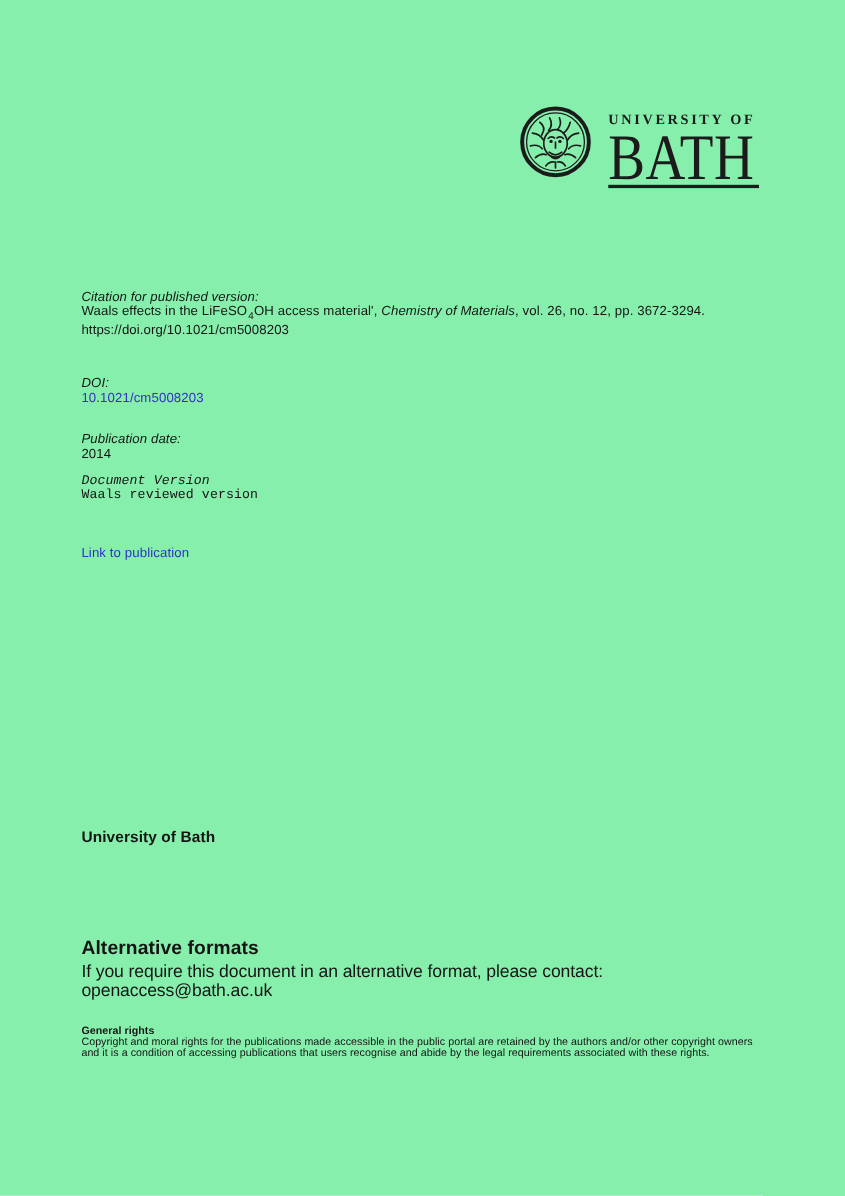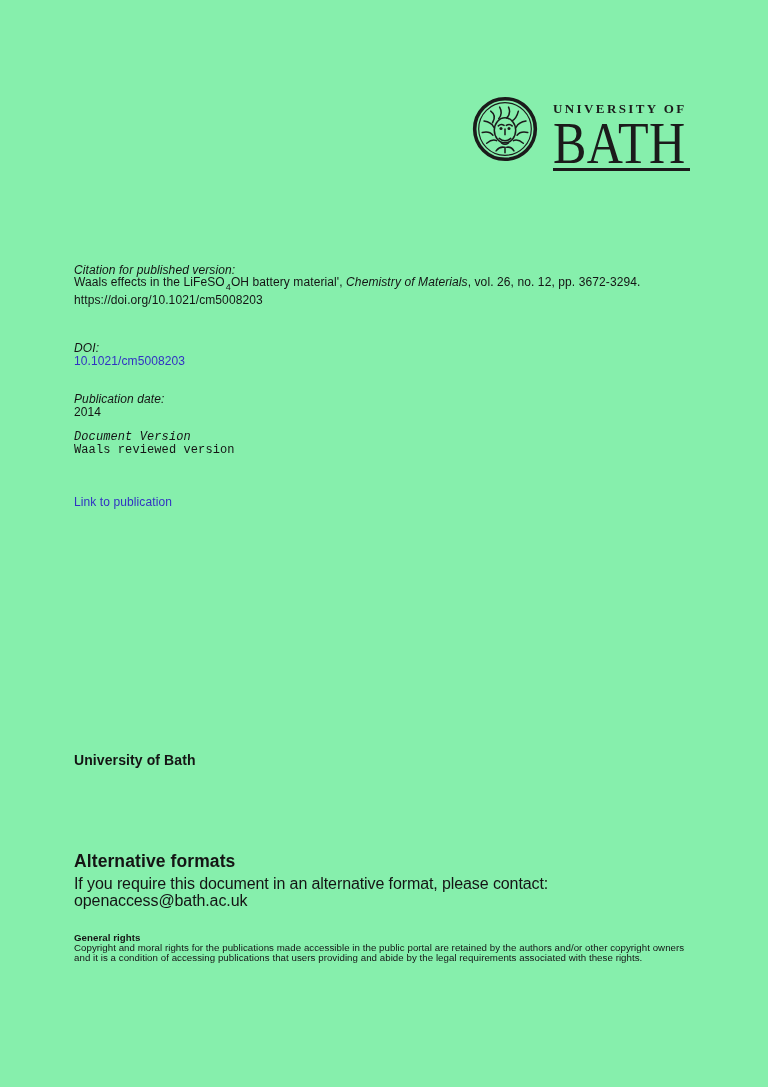--- a/index.html
+++ b/index.html
@@ -108,21 +108,21 @@
     </svg>
     <div class="logo-text">
       <div class="uof">UNIVERSITY OF</div>
       <div class="bath">BATH</div>
       <div class="logo-rule"></div>
     </div>
   </div>
 
   <div class="abs body-block citation-block">
     <div class="field-label">Citation for published version:</div>
-    <div><span>Waals effects in the LiFeSO</span><span class="sub4">4</span><span>OH battery material', </span><span class="journal">Chemistry of Materials</span><span>, vol. 26, no. 12, pp. 3672-3294.</span></div>
+    <div><span>Waals effects in the LiFeSO</span><span class="sub4">4</span><span>OH access material', </span><span class="journal">Chemistry of Materials</span><span>, vol. 26, no. 12, pp. 3672-3294.</span></div>
     <div>https://doi.org/10.1021/cm5008203</div>
   </div>
 
   <div class="abs body-block doi-block">
     <div class="field-label">DOI:</div>
     <a class="link">10.1021/cm5008203</a>
   </div>
 
   <div class="abs body-block pubdate-block">
     <div class="field-label">Publication date:</div>
@@ -142,19 +142,19 @@
 
   <div class="abs body-block altfmt-heading">Alternative formats</div>
   <div class="abs body-block altfmt-body">
     <div>If you require this document in an alternative format, please contact:</div>
     <div>openaccess@bath.ac.uk</div>
   </div>
 
   <div class="abs small-block rights-block">
     <div class="small-heading">General rights</div>
     <div>Copyright and moral rights for the publications made accessible in the public portal are retained by the authors and/or other copyright owners</div>
-    <div>and it is a condition of accessing publications that users providing and abide by the legal requirements associated with these rights.</div>
+    <div>and it is a condition of accessing publications that users recognise and abide by the legal requirements associated with these rights.</div>
   </div>
 
 
   <div class="abs body-block download-date">Download date: 09. Mar. 2023</div>
 
 </div>
 
 </body></html>

